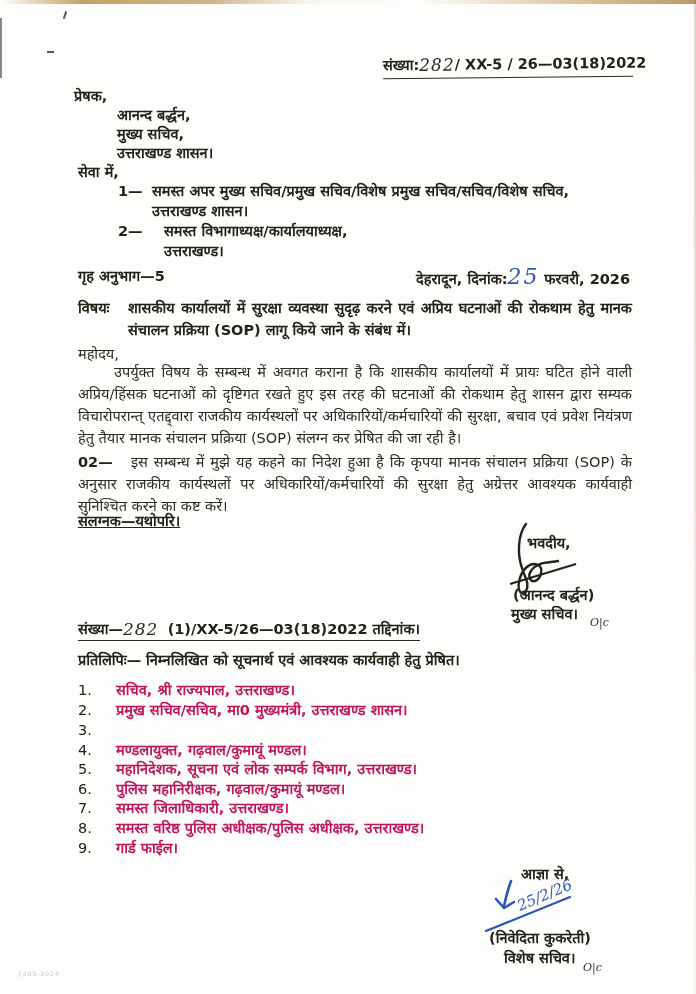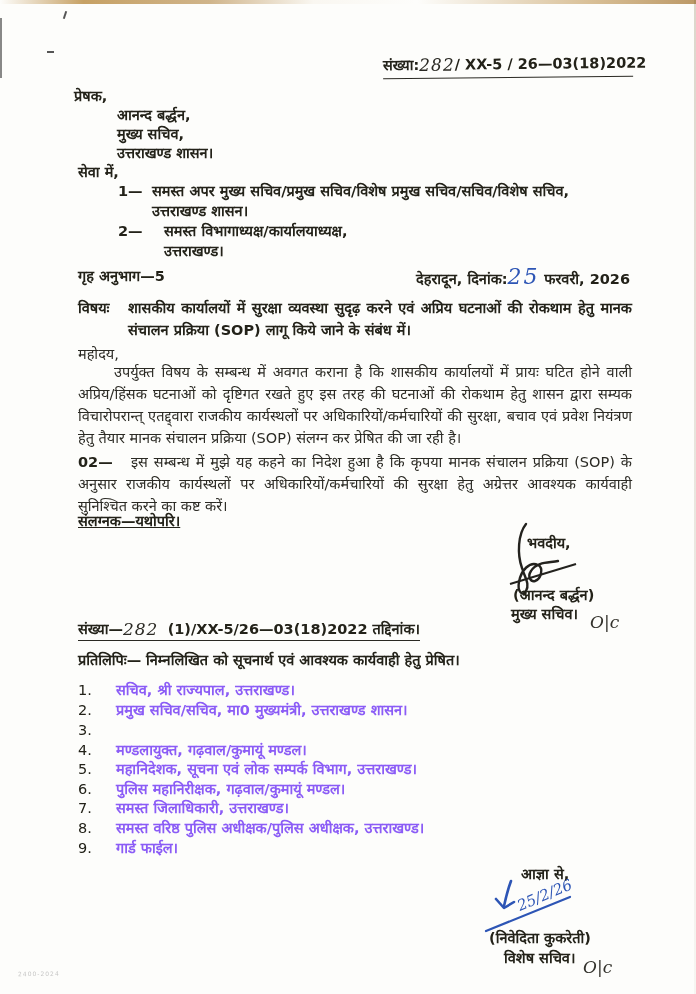--- a/index.html
+++ b/index.html
@@ -13,32 +13,32 @@
   .abs { position:absolute; }
   .b { font-weight:bold; color:#232219; }
   .ul { text-decoration:underline; }
   .hand { font-family:"DejaVu Serif", serif; font-style:italic; font-weight:normal; }
   .hand-big { font-size:17px; letter-spacing:1px; }
   .blueink { color:#2d55b5; }
   .right { text-align:right; }
   .just { text-align:justify; }
   .row { display:flex; }
   .num-col { width:34px; flex:0 0 34px; font-weight:bold; color:#232219; }
-  .small-oc { font-family:"DejaVu Serif", serif; font-style:italic; font-size:17px; color:#33322c; }
+  .small-oc { font-family:"DejaVu Serif", serif; font-style:italic; font-size:11px; color:#33322c; }
   
   .top-edge { position:absolute; top:0; left:0; width:100%; height:4px;
     background:linear-gradient(90deg, rgba(180,130,50,.0) 0%, rgba(180,130,50,.75) 12%, rgba(170,120,45,.55) 30%, rgba(180,130,50,.05) 45%, rgba(180,130,50,.0) 60%, rgba(180,130,50,.5) 85%, rgba(160,110,40,.7) 100%); }
   .left-edge { position:absolute; top:18px; left:0; width:2px; height:60px; background:rgba(40,40,40,.55); }
   .right-edge { position:absolute; top:0; right:0; width:2px; height:100%; background:linear-gradient(180deg, rgba(120,100,60,.25), rgba(120,100,60,.05)); }
   .mark { position:absolute; background:#555; }
   .faint-footer { position:absolute; left:18px; top:963px; font-size:6px; color:#999; opacity:.55; letter-spacing:1px; transform:rotate(-.5deg); }
   .list-row { position:absolute; left:78px; width:540px; display:flex; }
   .list-no { width:22px; flex:0 0 22px; color:#232219; }
   .list-gap { width:16px; flex:0 0 16px; }
-  .list-text { font-weight:bold; color:#8b5cf6; }
+  .list-text { font-weight:bold; color:#be185d; }
 </style>
 </head>
 <body>
 
 <div class="page">
 
   <div class="top-edge"></div>
   <div class="left-edge"></div>
   <div class="right-edge"></div>
   <div class="mark" style="left:64px; top:11px; width:2px; height:8px; transform:rotate(18deg);"></div>

